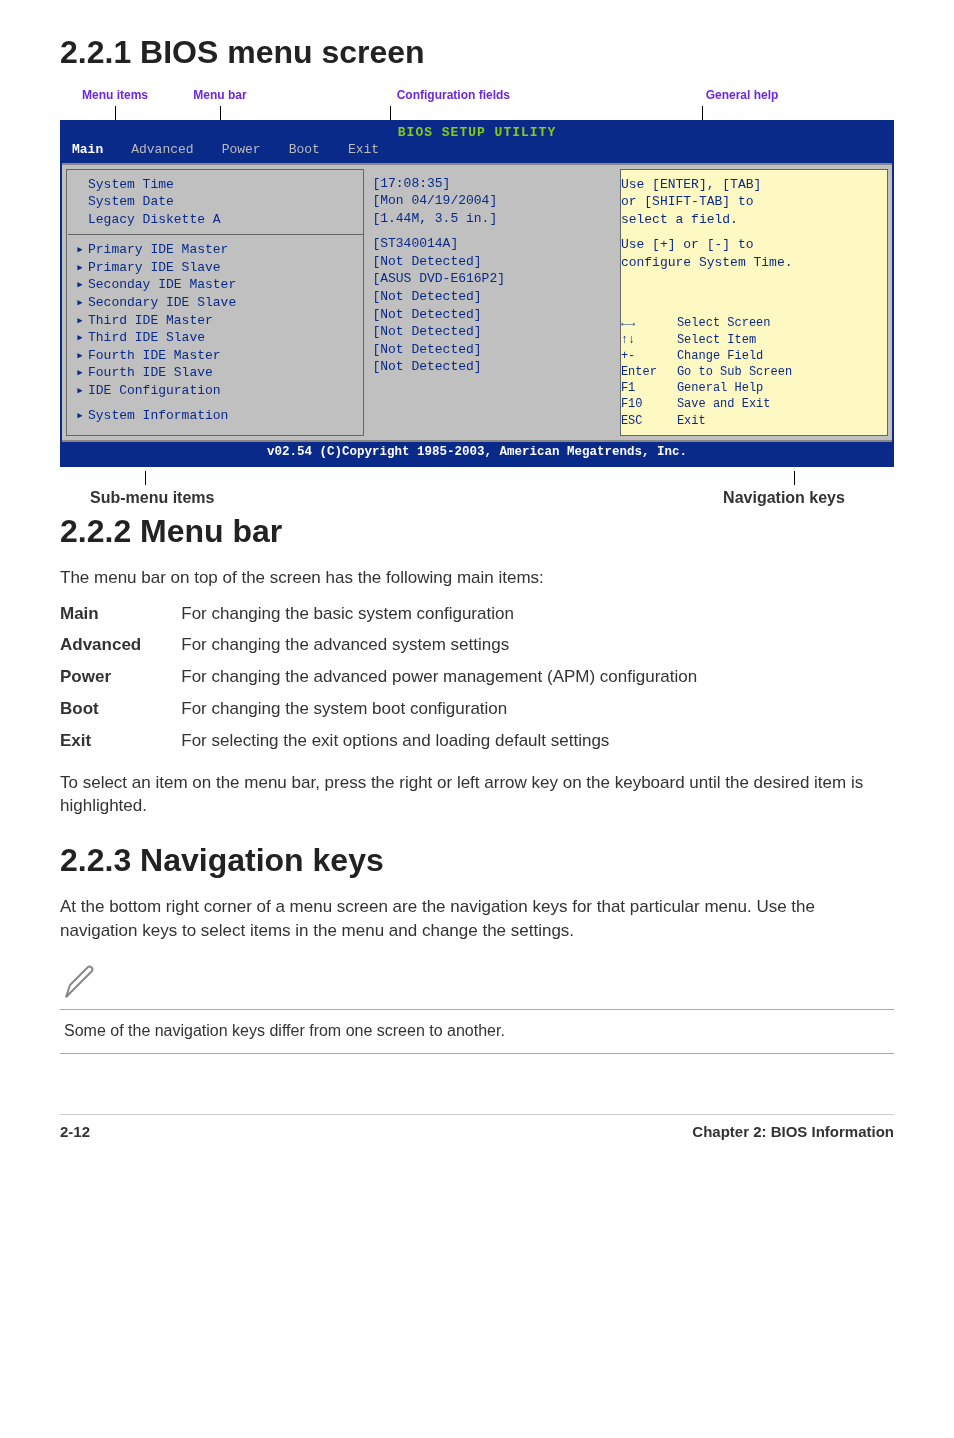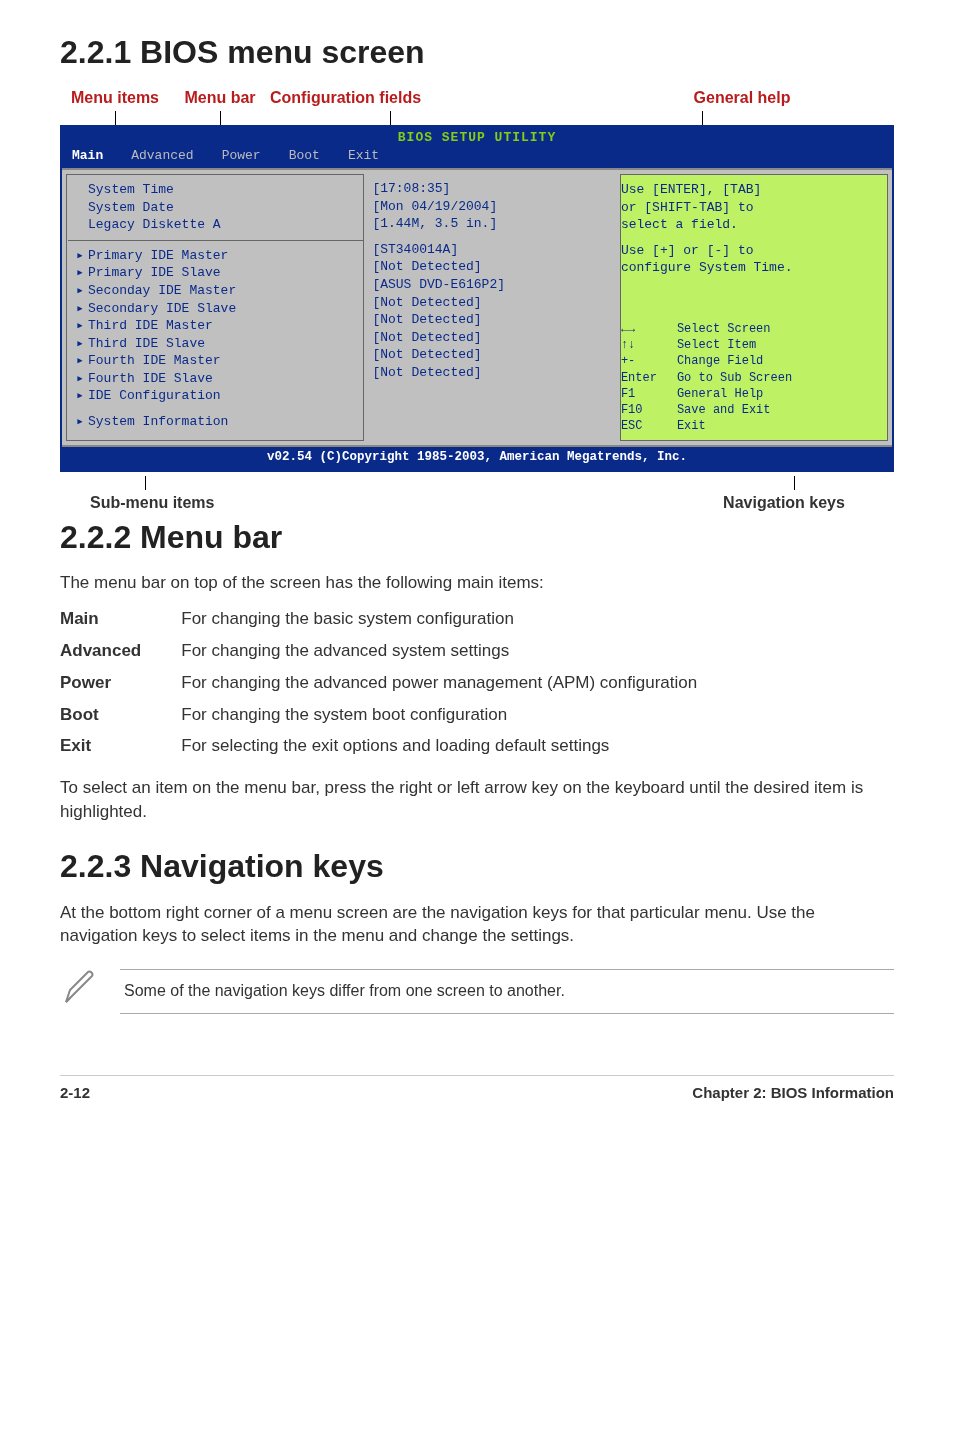--- a/index.html
+++ b/index.html
@@ -14,24 +14,24 @@
     line-height: 1.4;
   }
   h2 {
     font-size: 32px;
     font-weight: bold;
     color: #222;
     margin-bottom: 12px;
   }
   .labels-row {
     display: flex;
-    font-size: 16px;
+    font-size: 12px;
     font-weight: bold;
     margin-bottom: 2px;
-    color: #b91c1c;
+    color: #6d28d9;
   }
   .labels-row .lbl { white-space: nowrap; }
   .label-line {
     width: 1px;
     height: 14px;
     background: #000;
     margin: 0 auto;
   }
   .lines-row {
     display: flex;
@@ -84,21 +84,21 @@
   }
   .bios-col-mid {
     flex: 0.9;
     padding: 10px 4px 6px 4px;
   }
   .bios-col-right {
     flex: 1;
     border: 1px solid #666;
     margin: 4px;
     padding: 6px 0;
-    background: #bef264;
+    background: #fef9c3;
     display: flex;
     flex-direction: column;
     justify-content: space-between;
   }
   .row { display: flex; }
   .arrow {
     width: 12px;
     display: inline-block;
     color: #0a2a8a;
   }
@@ -150,22 +150,22 @@
   .def-desc {
     display: table-cell;
     padding-bottom: 8px;
     vertical-align: top;
   }
   .para { margin-bottom: 20px; }
 
   
   .note {
     display:flex;
-    align-items:center;
     margin: 18px 0 60px 0;
+    flex-direction: column;
   }
   .note-icon {
     width: 44px;
     margin-right: 16px;
     color: #888;
   }
   .note-text {
     flex:1;
     border-top: 1px solid #aaa;
     border-bottom: 1px solid #aaa;
@@ -185,21 +185,21 @@
   }
 </style>
 </head>
 <body>
 
 <h2>2.2.1   BIOS menu screen</h2>
 
 <div class="labels-row">
   <div class="lbl" style="width:110px; text-align:center;">Menu items</div>
   <div class="lbl" style="width:100px; text-align:center;">Menu bar</div>
-  <div class="lbl" style="width:240px; text-align:left;">Configuration fields</div>
+  <div class="lbl" style="width:240px; text-align:right;">Configuration fields</div>
   <div class="lbl" style="flex:1; text-align:center; padding-left:80px;">General help</div>
 </div>
 <div class="lines-row">
   <div style="width:110px;">
       <div class="label-line"></div>
     </div>
   <div style="width:100px;">
       <div class="label-line"></div>
     </div>
   <div style="width:240px;">

